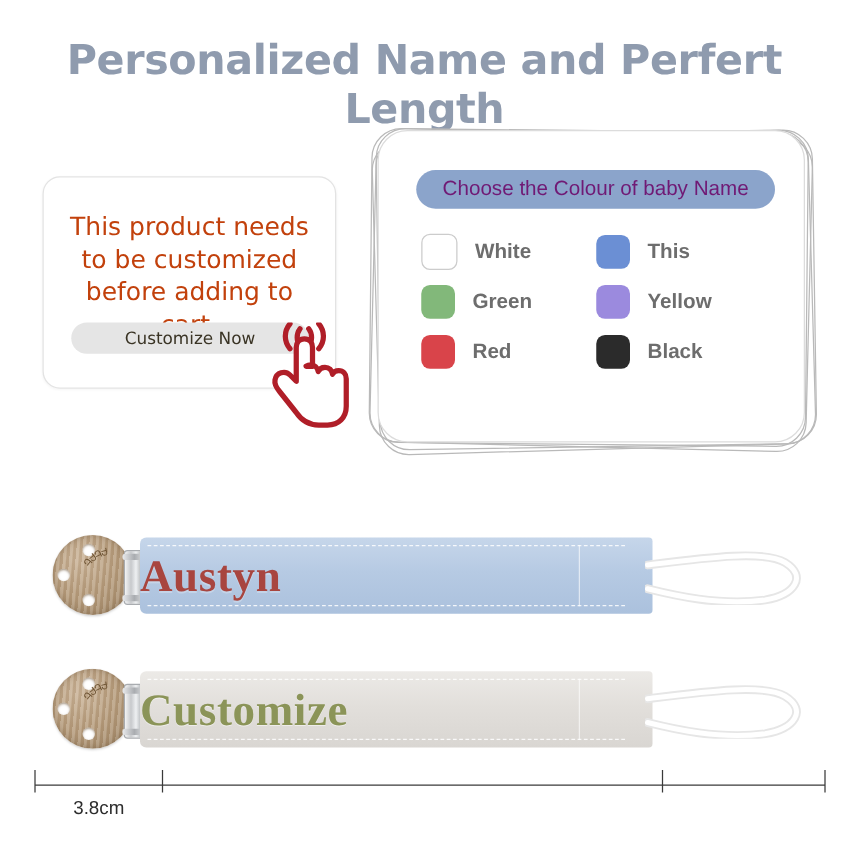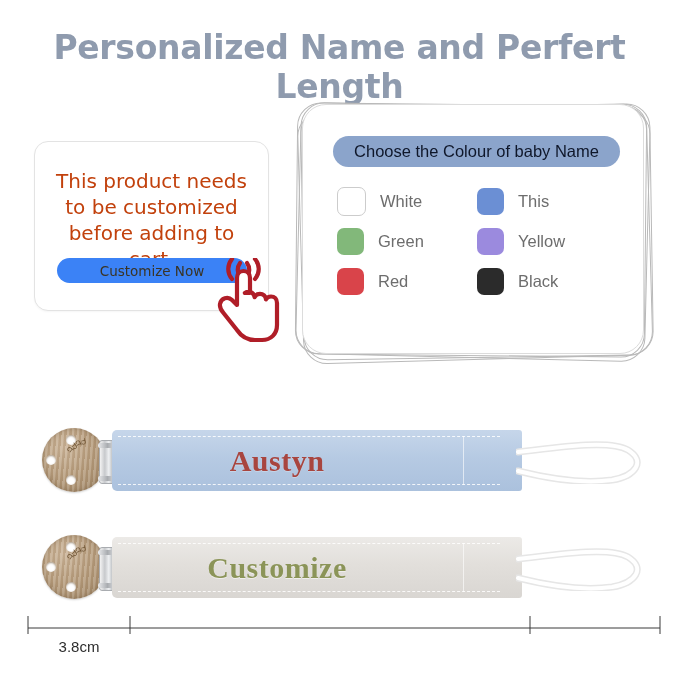--- a/index.html
+++ b/index.html
@@ -53,21 +53,21 @@
     line-height: 26px;
     color: #c2410c;
     font-family: "DejaVu Sans", sans-serif;
   }
   #customize-button {
     position: absolute;
     left: 22px;
     top: 116px;
     width: 190px;
     height: 25px;
-    background: #3b82f6;
+    background: #e5e5e5;
     border: none;
     border-radius: 13px;
     color: #3a3425;
     font-size: 13.5px;
     font-family: "DejaVu Sans", sans-serif;
     cursor: pointer;
     padding: 0;
   }
 
   
@@ -113,35 +113,36 @@
     border-radius: 24px;
   }
   #colour-card-header {
     position: absolute;
     left: 30px;
     top: 31px;
     width: 287px;
     height: 31px;
     background: #8ba4cb;
     border-radius: 16px;
-    color: #0f172a;
+    color: #701a75;
     font-size: 16.5px;
     line-height: 31px;
     text-align: center;
     font-family: "Liberation Sans", sans-serif;
   }
   #colour-grid {
     position: absolute;
     left: 34px;
     top: 76px;
     width: 290px;
     display: grid;
     grid-template-columns: 140px 150px;
     grid-auto-rows: 40px;
     align-items: center;
+    font-weight: bold;
   }
   .colour-option {
     display: flex;
     align-items: center;
     gap: 14px;
     cursor: pointer;
   }
   .colour-swatch {
     width: 27px;
     height: 27px;
@@ -243,23 +244,22 @@
     bottom: 6px;
     width: 48px;
     border-left: 1px solid rgba(255,255,255,0.6);
   }
   .strap-name {
     position: absolute;
     left: 0;
     right: 0;
     top: 50%;
     transform: translateY(-50%);
-    text-align: center;
     font-family: "Liberation Serif", serif;
-    font-size: 30px;
+    font-size: 36px;
     font-weight: bold;
     letter-spacing: 0.5px;
     padding-right: 80px;
   }
   #strap-1 {
     background: linear-gradient(180deg, #c6d6ea 0%, #b6cae3 45%, #abc1dd 100%);
   }
   #strap-2 {
     background: linear-gradient(180deg, #eceae7 0%, #e2dfdb 45%, #d9d6d2 100%);
   }

